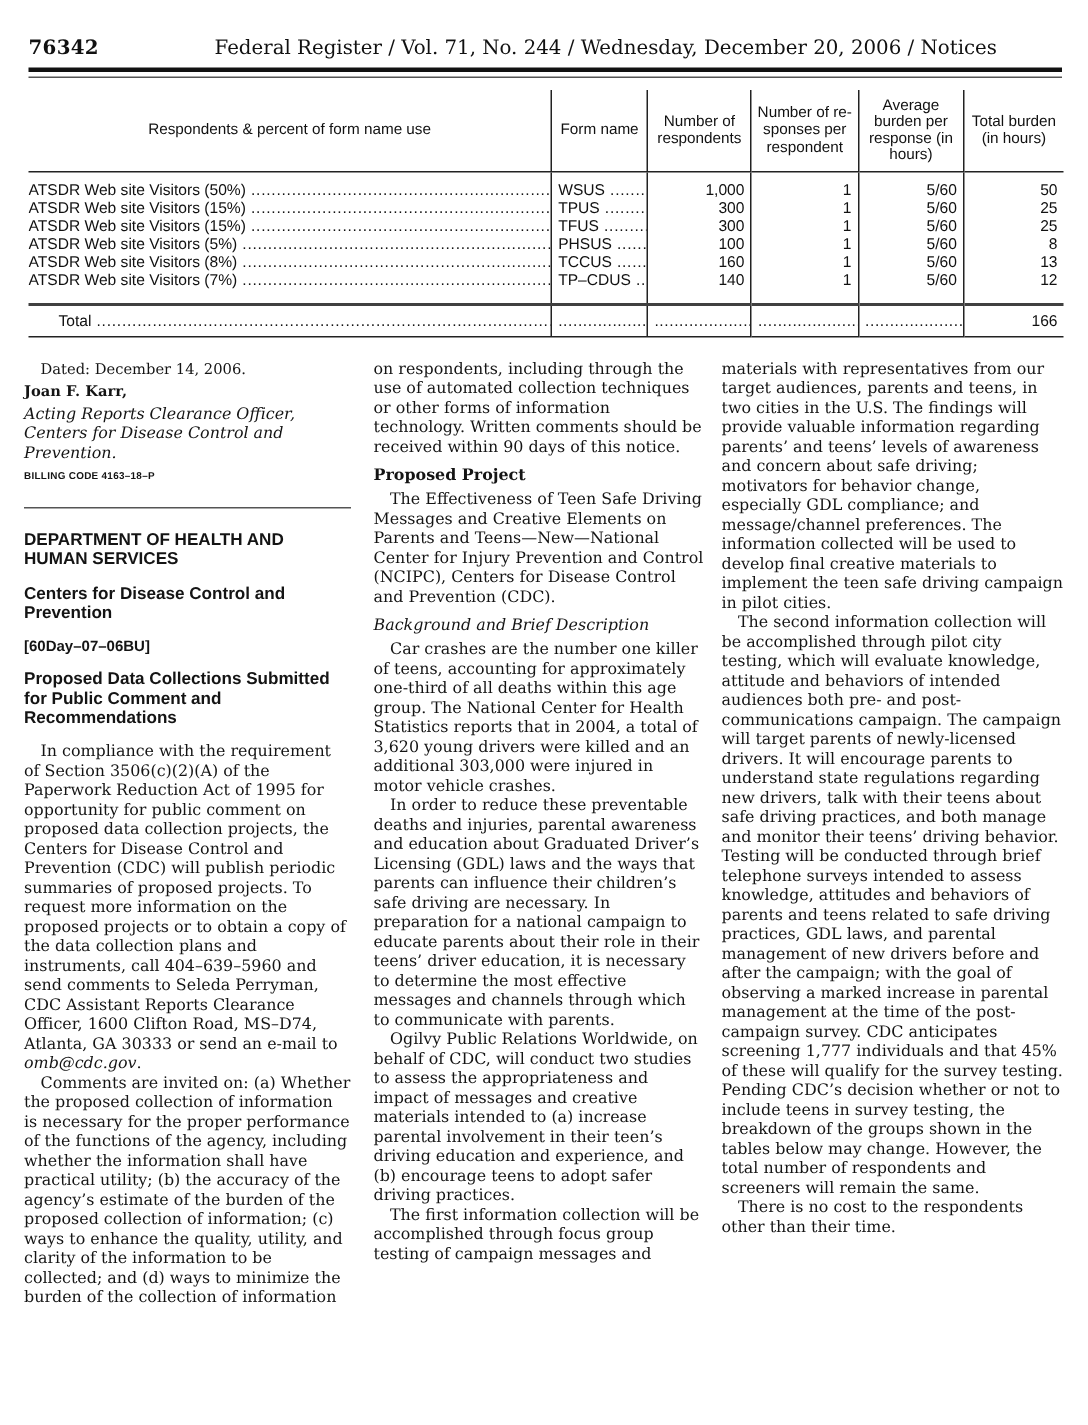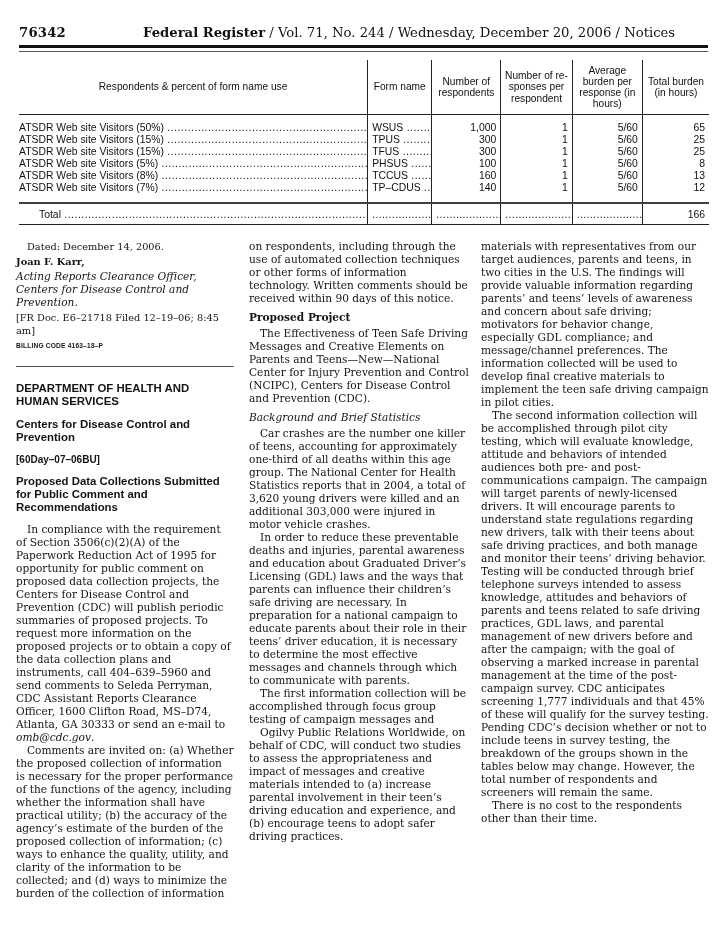--- a/index.html
+++ b/index.html
@@ -3,21 +3,21 @@
   <meta charset="utf-8">
   <style>
     html, body { margin: 0; padding: 0; background: #ffffff; }
     body { width: 725px; height: 950px; position: relative; overflow: hidden; color: #111; }
     .page { position: absolute; left: 0; top: 0; width: 725px; height: 704px; }
 
     .header { position: absolute; left: 19px; top: 19px; width: 689px; height: 22px;
       font-family: "DejaVu Serif", serif; font-size: 13.2px; }
     .header .pageno { position: absolute; left: 0; top: 6px; font-weight: bold; letter-spacing: 0.2px; }
     .header .title { position: absolute; left: 124px; top: 6px; white-space: nowrap; }
-    .header .title b { font-weight: bold; }
+    .header .title b { font-weight: normal; }
     .rule-thick { position: absolute; left: 19px; top: 45px; width: 689px; height: 3px; background: #111; }
     .rule-thin { position: absolute; left: 19px; top: 51px; width: 689px; height: 1px; background: #555; }
 
     
     .tbl { position: absolute; left: 19px; top: 60px; width: 690px;
       font-family: "Liberation Sans", sans-serif; font-size: 10.4px; line-height: 11.2px; }
     .tbl table { border-collapse: collapse; width: 690px; table-layout: fixed; }
     .tbl th { font-weight: normal; text-align: center; vertical-align: middle; height: 54px;
       border-left: 1px solid #222; border-bottom: 1.5px solid #222; padding: 0 2px; font-size: 10.2px; line-height: 11.2px; }
     .tbl th:first-child { border-left: none; }
@@ -82,21 +82,21 @@
           <th>Total burden (in hours)</th>
         </tr>
       </thead>
       <tbody>
         <tr class="first">
           <td class="lead"><span>ATSDR Web site Visitors (50%)</span></td>
           <td class="lead"><span>WSUS</span></td>
           <td class="num">1,000</td>
           <td class="num">1</td>
           <td class="num">5/60</td>
-          <td class="num">65</td>
+          <td class="num">50</td>
         </tr>
         <tr>
           <td class="lead"><span>ATSDR Web site Visitors (15%)</span></td>
           <td class="lead"><span>TPUS</span></td>
           <td class="num">300</td>
           <td class="num">1</td>
           <td class="num">5/60</td>
           <td class="num">25</td>
         </tr>
         <tr>
@@ -140,40 +140,39 @@
           <td class="num">166</td>
         </tr>
       </tbody>
     </table>
   </div>
 
   <div class="col col1">
     <p class="ind small">Dated: December 14, 2006.</p>
     <p class="bold small" style="margin-top:2px">Joan F. Karr,</p>
     <p class="it" style="margin-top:2px">Acting Reports Clearance Officer, Centers for Disease Control and Prevention.</p>
-    <p class="small" style="margin-top:2px">[FR Doc. E6–21718 Filed 12–19–06; 8:45 am]</p>
     <p class="billing">BILLING CODE 4163–18–P</p>
     <div class="sep"></div>
     <p class="agency">DEPARTMENT OF HEALTH AND HUMAN SERVICES</p>
     <p class="subag">Centers for Disease Control and Prevention</p>
     <p class="docket">[60Day–07–06BU]</p>
     <p class="headline">Proposed Data Collections Submitted for Public Comment and Recommendations</p>
     <p class="ind"><span>In compliance with the requirement of Section 3506(c)(2)(A) of the Paperwork Reduction Act of 1995 for opportunity for public comment on proposed data collection projects, the Centers for Disease Control and Prevention (CDC) will publish periodic summaries of proposed projects. To request more information on the proposed projects or to obtain a copy of the data collection plans and instruments, call 404–639–5960 and send comments to Seleda Perryman, CDC Assistant Reports Clearance Officer, 1600 Clifton Road, MS–D74, Atlanta, GA 30333 or send an e-mail to </span><span class="it">omb@cdc.gov</span><span>.</span></p>
     <p class="ind">Comments are invited on: (a) Whether the proposed collection of information is necessary for the proper performance of the functions of the agency, including whether the information shall have practical utility; (b) the accuracy of the agency’s estimate of the burden of the proposed collection of information; (c) ways to enhance the quality, utility, and clarity of the information to be collected; and (d) ways to minimize the burden of the collection of information</p>
   </div>
 
   <div class="col col2">
     <p>on respondents, including through the use of automated collection techniques or other forms of information technology. Written comments should be received within 90 days of this notice.</p>
     <p class="sub">Proposed Project</p>
     <p class="ind">The Effectiveness of Teen Safe Driving Messages and Creative Elements on Parents and Teens—New—National Center for Injury Prevention and Control (NCIPC), Centers for Disease Control and Prevention (CDC).</p>
-    <p class="subit">Background and Brief Statistics</p>
+    <p class="subit">Background and Brief Description</p>
     <p class="ind">Car crashes are the number one killer of teens, accounting for approximately one-third of all deaths within this age group. The National Center for Health Statistics reports that in 2004, a total of 3,620 young drivers were killed and an additional 303,000 were injured in motor vehicle crashes.</p>
     <p class="ind">In order to reduce these preventable deaths and injuries, parental awareness and education about Graduated Driver’s Licensing (GDL) laws and the ways that parents can influence their children’s safe driving are necessary. In preparation for a national campaign to educate parents about their role in their teens’ driver education, it is necessary to determine the most effective messages and channels through which to communicate with parents.</p>
+    <p class="ind">Ogilvy Public Relations Worldwide, on behalf of CDC, will conduct two studies to assess the appropriateness and impact of messages and creative materials intended to (a) increase parental involvement in their teen’s driving education and experience, and (b) encourage teens to adopt safer driving practices.</p>
     <p class="ind">The first information collection will be accomplished through focus group testing of campaign messages and</p>
-    <p class="ind">Ogilvy Public Relations Worldwide, on behalf of CDC, will conduct two studies to assess the appropriateness and impact of messages and creative materials intended to (a) increase parental involvement in their teen’s driving education and experience, and (b) encourage teens to adopt safer driving practices.</p>
   </div>
 
   <div class="col col3">
     <p>materials with representatives from our target audiences, parents and teens, in two cities in the U.S. The findings will provide valuable information regarding parents’ and teens’ levels of awareness and concern about safe driving; motivators for behavior change, especially GDL compliance; and message/channel preferences. The information collected will be used to develop final creative materials to implement the teen safe driving campaign in pilot cities.</p>
     <p class="ind">The second information collection will be accomplished through pilot city testing, which will evaluate knowledge, attitude and behaviors of intended audiences both pre- and post-communications campaign. The campaign will target parents of newly-licensed drivers. It will encourage parents to understand state regulations regarding new drivers, talk with their teens about safe driving practices, and both manage and monitor their teens’ driving behavior. Testing will be conducted through brief telephone surveys intended to assess knowledge, attitudes and behaviors of parents and teens related to safe driving practices, GDL laws, and parental management of new drivers before and after the campaign; with the goal of observing a marked increase in parental management at the time of the post-campaign survey. CDC anticipates screening 1,777 individuals and that 45% of these will qualify for the survey testing. Pending CDC’s decision whether or not to include teens in survey testing, the breakdown of the groups shown in the tables below may change. However, the total number of respondents and screeners will remain the same.</p>
     <p class="ind">There is no cost to the respondents other than their time.</p>
   </div>
 
 </div>
 

